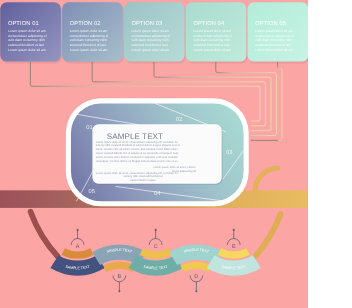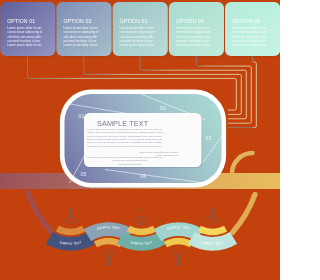--- a/index.html
+++ b/index.html
@@ -1,18 +1,18 @@
 <!DOCTYPE html>
 <html><head>
 <meta charset="utf-8">
 <style>
   html,body{margin:0;padding:0;background:#ffffff;}
   body{width:280px;height:280px;overflow:hidden;
        font-family:"Liberation Sans",sans-serif;}
-  #stage{position:relative;width:280px;height:280px;overflow:hidden;background:#c2410c;}
+  #stage{position:relative;width:280px;height:280px;overflow:hidden;background:#fca5a5;}
   svg#art{position:absolute;left:0;top:0;width:280px;height:280px;display:block;}
   text{font-family:"Liberation Sans",sans-serif;}
 </style>
 </head>
 <body>
 
 <div id="stage">
   <svg id="art" viewBox="0 0 280 280" xmlns="http://www.w3.org/2000/svg">
     <defs id="defs">
         <linearGradient id="cg0" x1="0" y1="0" x2="1" y2="1">

